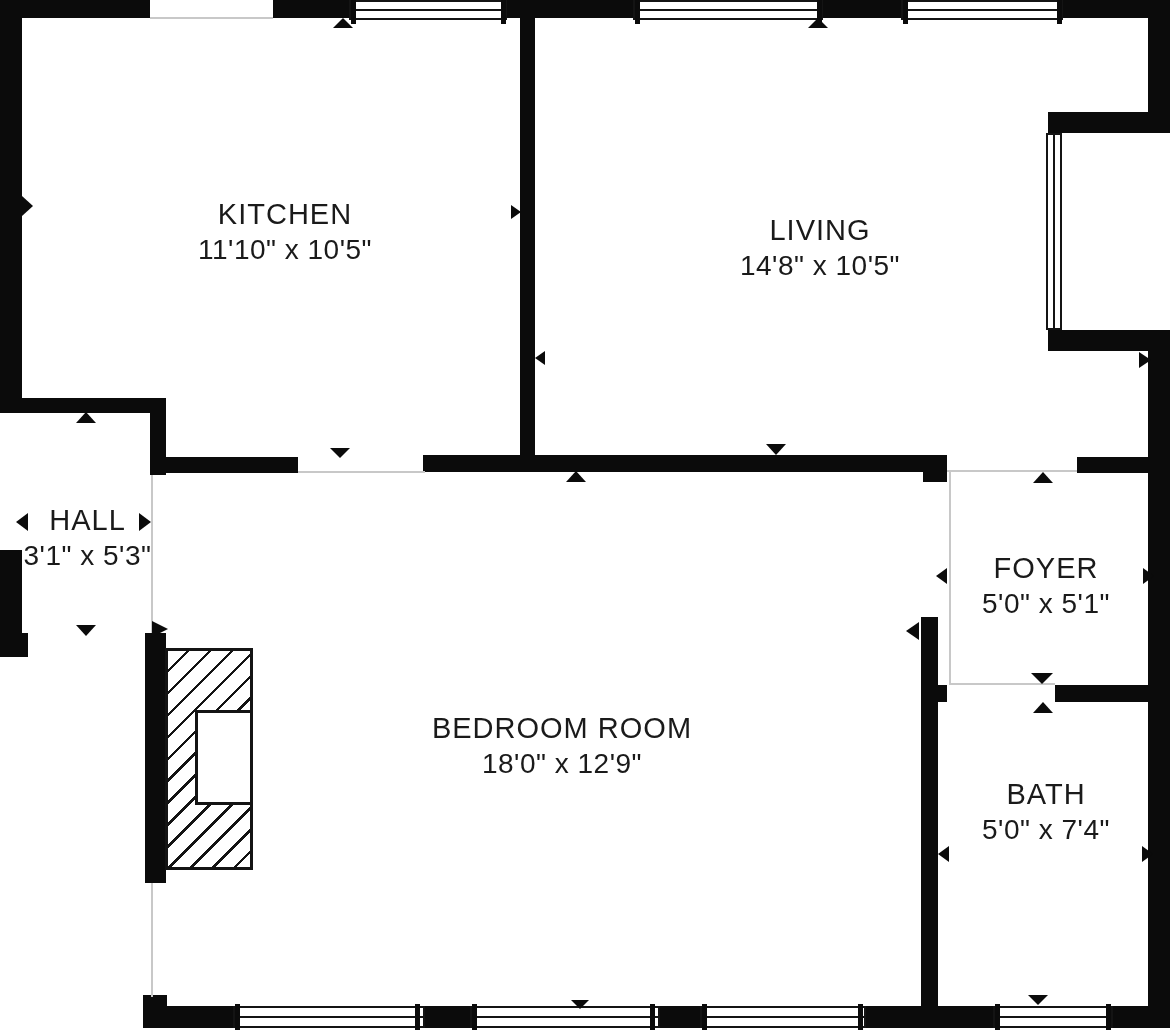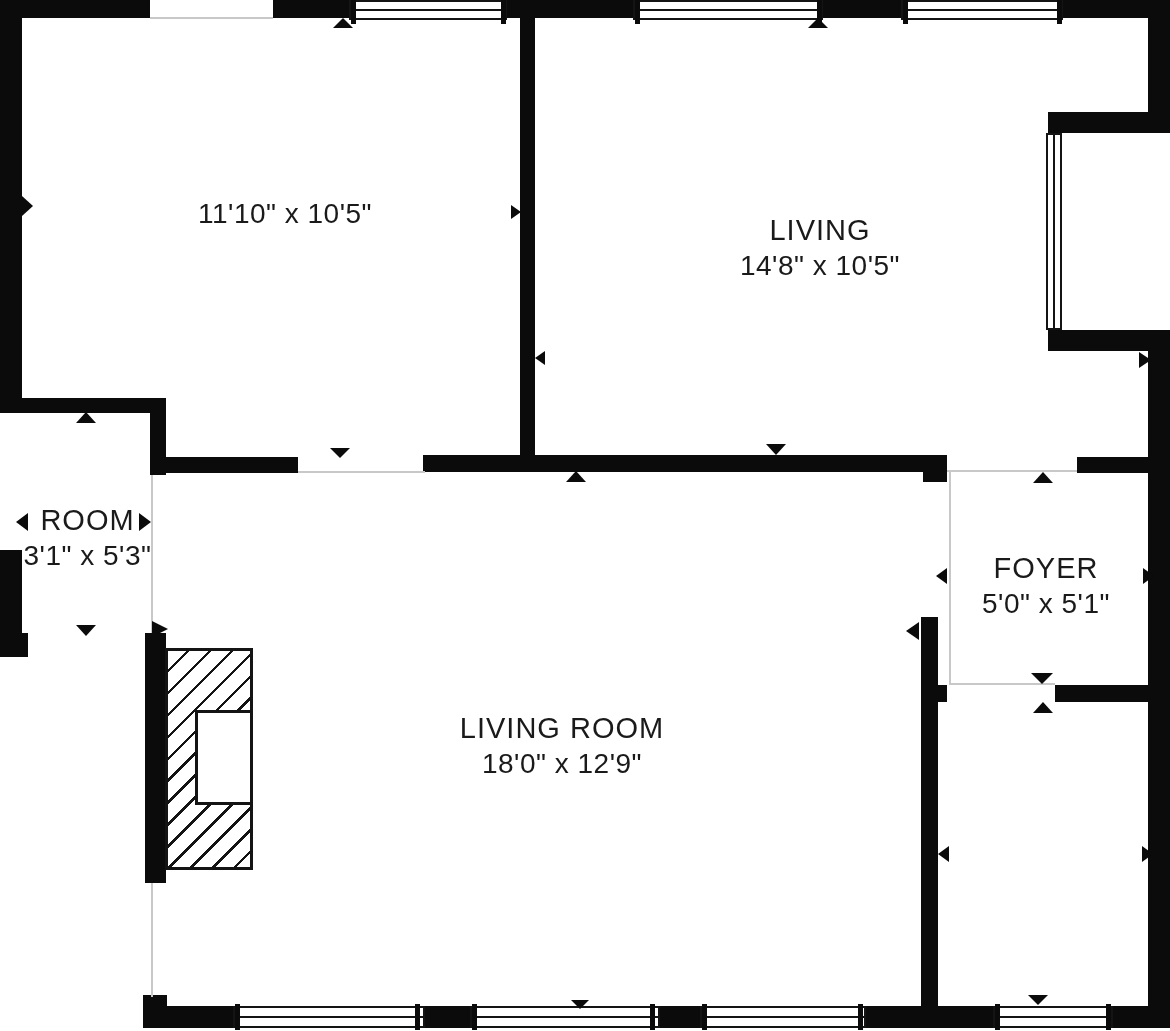--- a/index.html
+++ b/index.html
@@ -135,32 +135,37 @@
   <div class="tri" style="left:1033px;top:472px;border-left:10px solid transparent;border-right:10px solid transparent;border-bottom:11px solid #0b0b0b"></div>
   <div class="tri" style="left:1031px;top:673px;border-left:11px solid transparent;border-right:11px solid transparent;border-top:11px solid #0b0b0b"></div>
   <div class="tri" style="left:1033px;top:702px;border-left:10px solid transparent;border-right:10px solid transparent;border-bottom:11px solid #0b0b0b"></div>
   <div class="tri" style="left:938px;top:846px;border-top:8px solid transparent;border-bottom:8px solid transparent;border-right:11px solid #0b0b0b"></div>
   <div class="tri" style="left:1142px;top:846px;border-top:8px solid transparent;border-bottom:8px solid transparent;border-left:11px solid #0b0b0b"></div>
   <div class="tri" style="left:1139px;top:352px;border-top:8px solid transparent;border-bottom:8px solid transparent;border-left:12px solid #0b0b0b"></div>
   <div class="tri" style="left:571px;top:1000px;border-left:9px solid transparent;border-right:9px solid transparent;border-top:9px solid #0b0b0b"></div>
   <div class="tri" style="left:1028px;top:995px;border-left:10px solid transparent;border-right:10px solid transparent;border-top:10px solid #0b0b0b"></div>
 
   <div class="label" style="left:135px;top:196px;width:300px">
+    <div class="room-name">KITCHEN</div>
     <div class="room-dims">11'10" x 10'5"</div>
   </div>
   <div class="label" style="left:670px;top:212px;width:300px">
     <div class="room-name">LIVING</div>
     <div class="room-dims">14'8" x 10'5"</div>
   </div>
   <div class="label" style="left:0;top:502px;width:175px">
-    <div class="room-name">ROOM</div>
+    <div class="room-name">HALL</div>
     <div class="room-dims">3'1" x 5'3"</div>
   </div>
   <div class="label" style="left:946px;top:550px;width:200px">
     <div class="room-name">FOYER</div>
     <div class="room-dims">5'0" x 5'1"</div>
   </div>
   <div class="label" style="left:412px;top:710px;width:300px">
-    <div class="room-name">LIVING ROOM</div>
+    <div class="room-name">BEDROOM ROOM</div>
     <div class="room-dims">18'0" x 12'9"</div>
+  </div>
+  <div class="label" style="left:946px;top:776px;width:200px">
+    <div class="room-name">BATH</div>
+    <div class="room-dims">5'0" x 7'4"</div>
   </div>
 
 </div>
 
 </body></html>

